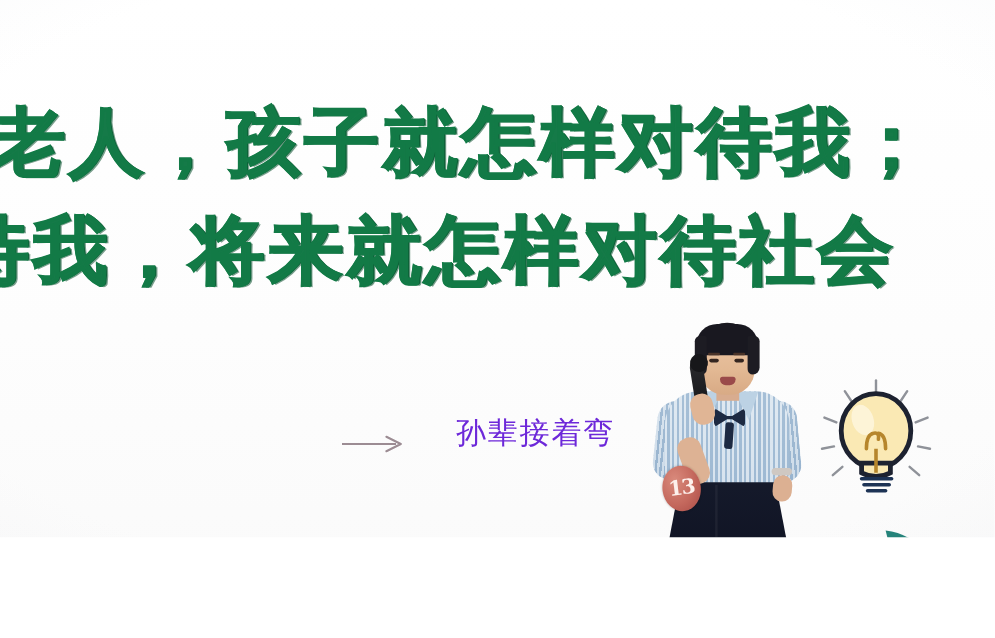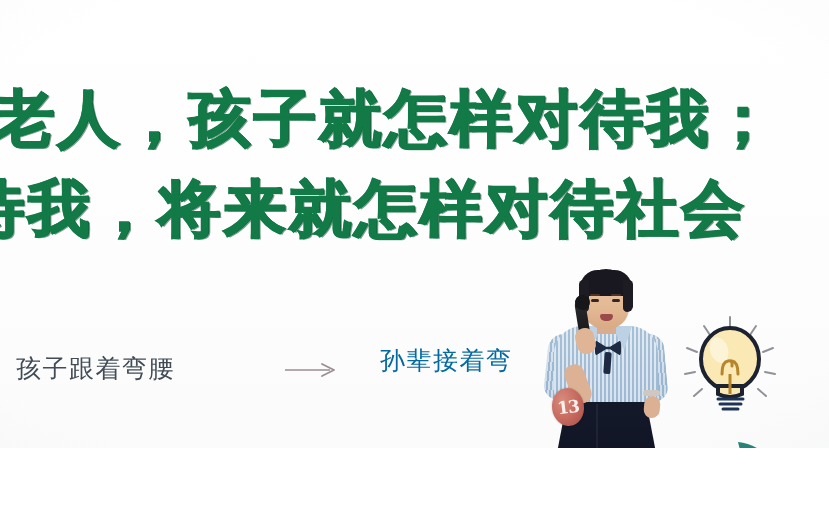--- a/index.html
+++ b/index.html
@@ -91,21 +91,21 @@
     position:absolute;
     font-family:"DejaVu Sans", sans-serif;
     font-size:25px;
     font-weight:400;
     color:#414c57;
     letter-spacing:.06em;
     white-space:nowrap;
     line-height:1;
   }
   #caption-left  { left:16px;  top:356px; }
-  #caption-right { left:386px; top:356px; color:#0369a1; }
+  #caption-right { left:386px; top:356px; color:#6d28d9; }
 
   
   #caption-right-clip {
     position:absolute;
     left:380px; top:348px;
     width:176px; height:44px;
     overflow:hidden;
   }
   #caption-right-clip .caption { position:static; }
 
@@ -287,21 +287,20 @@
   <div class="screen"></div>
   <div class="screen-vignette"></div>
 
   <div class="headline" id="headline-1">
     <span class="headline-inner">老人，孩子就怎样对待我；</span>
   </div>
   <div class="headline" id="headline-2">
     <span class="headline-inner">待我，将来就怎样对待社会</span>
   </div>
 
-  <div class="caption" id="caption-left">孩子跟着弯腰</div>
 
   <svg class="arrow" viewBox="0 0 56 16">
     <line x1="1" y1="8" x2="46" y2="8" stroke="#9c8c93" stroke-width="1.6"></line>
     <polyline points="38,2 50,8 38,14" fill="none" stroke="#9c8c93" stroke-width="1.8" stroke-linecap="round" stroke-linejoin="round"></polyline>
   </svg>
 
   <div id="caption-right-clip">
     <div class="caption" id="caption-right">孙辈接着弯</div>
   </div>
 

